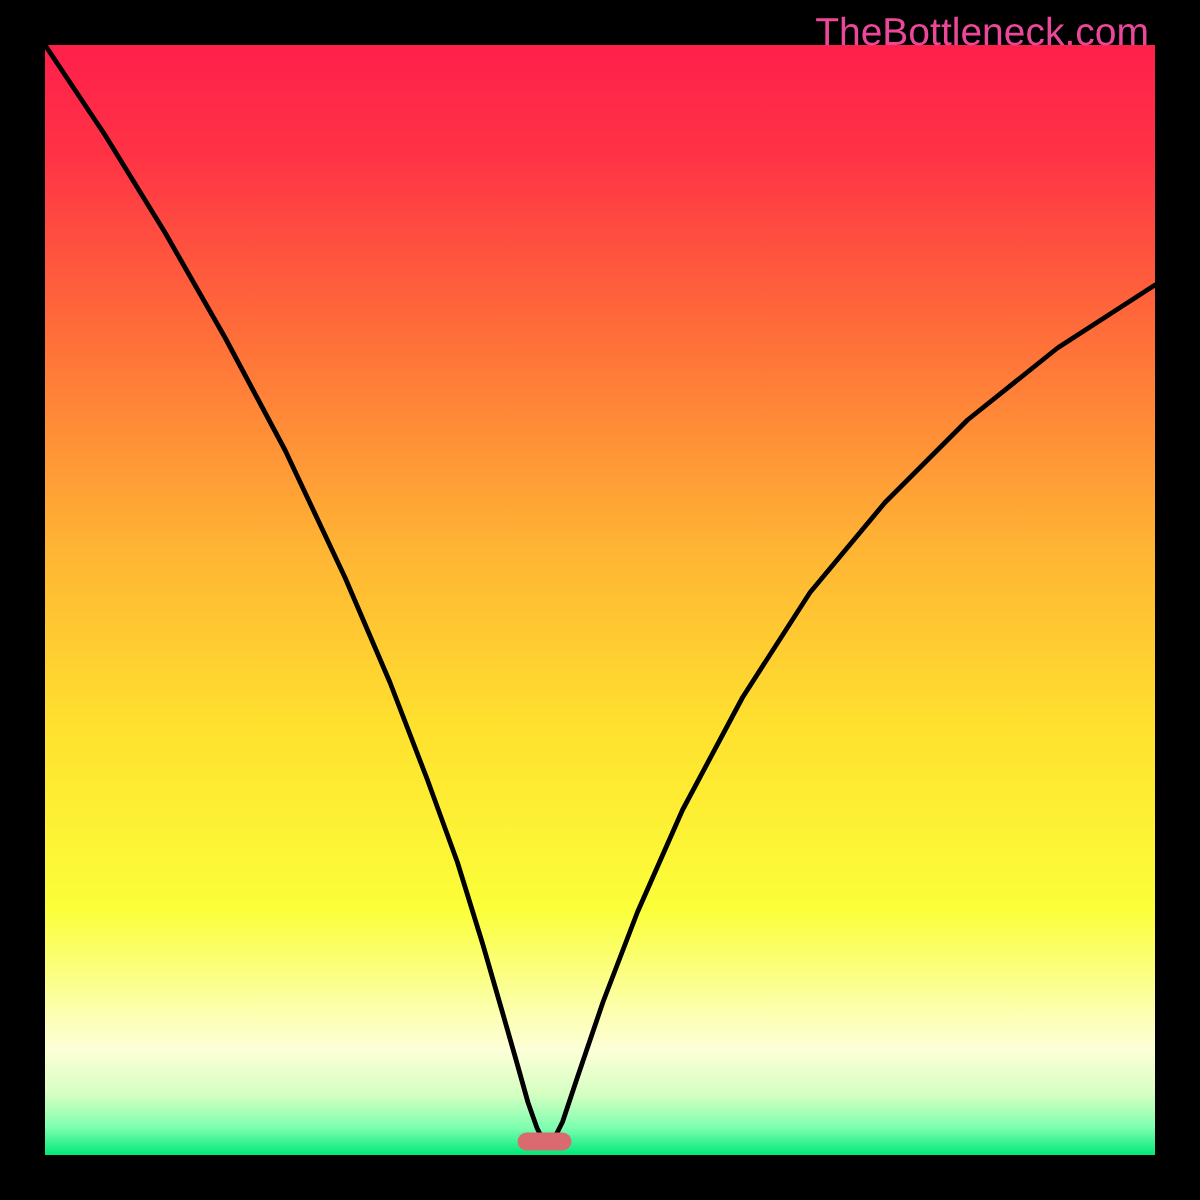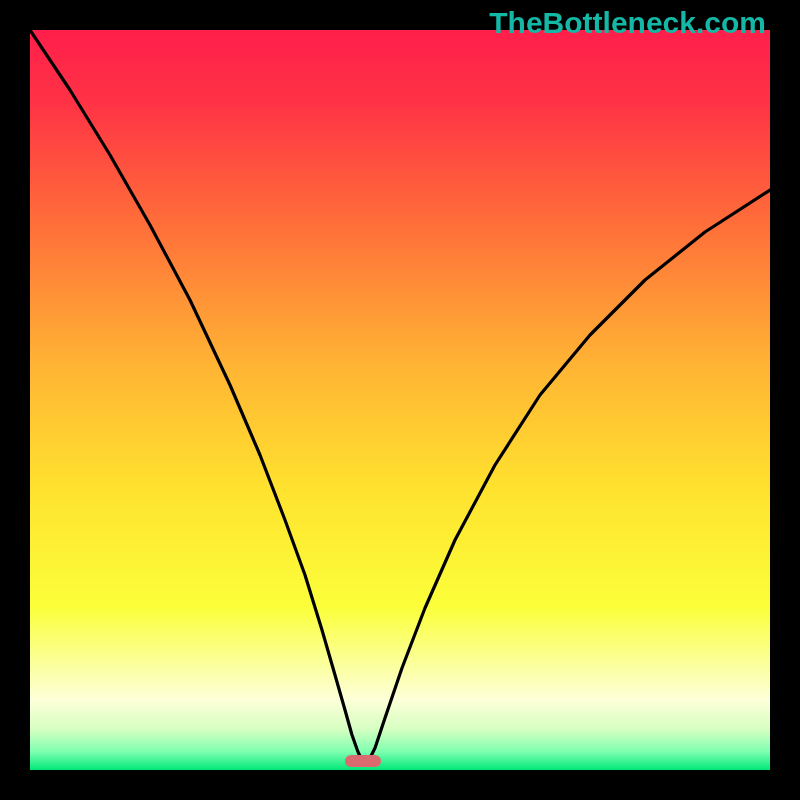--- a/index.html
+++ b/index.html
@@ -31,25 +31,24 @@
     position: absolute;
     left: 0;
     top: 0;
     width: 100%;
     height: 100%;
   }
   .watermark {
     position: absolute;
     top: 6px;
     right: 34px;
-    color: #14b8a6;
-    font-size: 30px;
+    color: #ec4899;
+    font-size: 26px;
     font-family: Arial, Helvetica, sans-serif;
     letter-spacing: 0px;
-    font-weight: bold;
   }
   svg.curve {
     position: absolute;
     left: 0;
     top: 0;
   }
   .marker {
     position: absolute;
     background: #d96a6f;
     border-radius: 8px;

